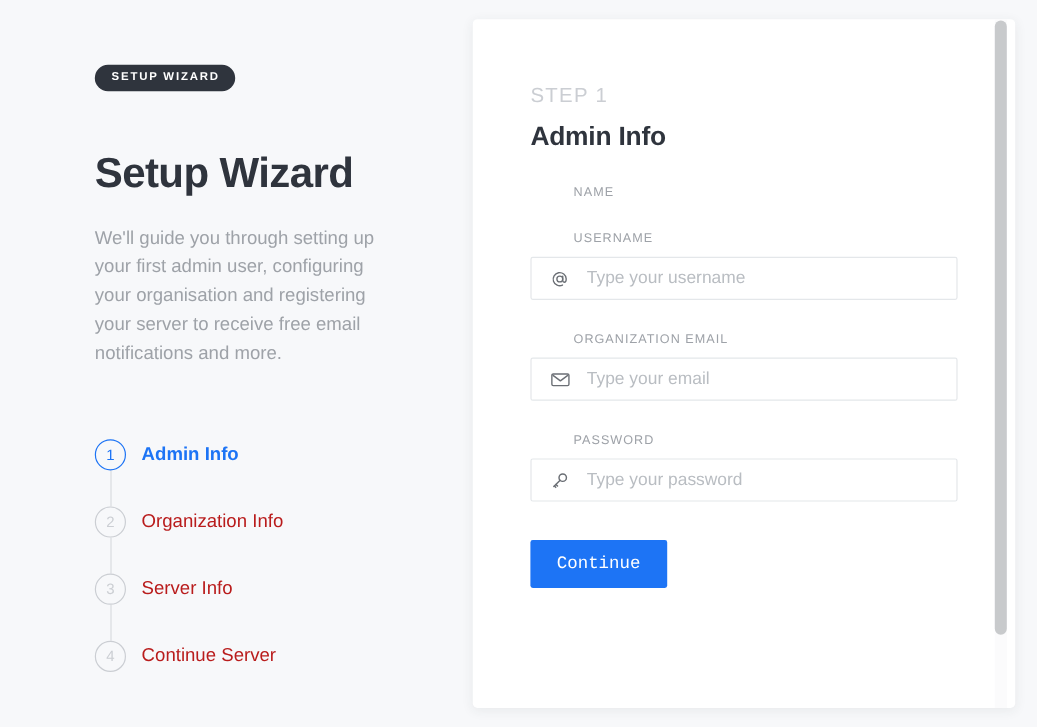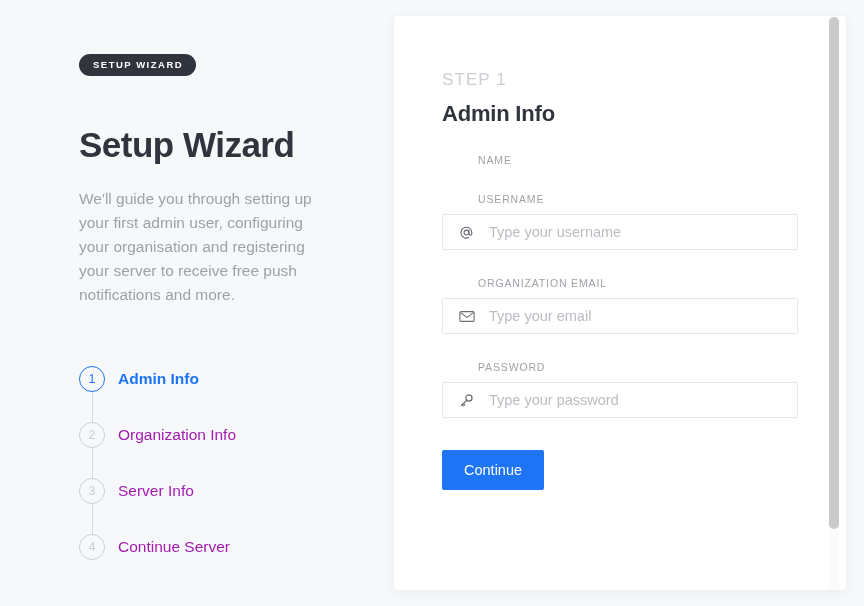--- a/index.html
+++ b/index.html
@@ -115,21 +115,21 @@
     z-index: 2;
   }
 
   .step.active .step-circle {
     border-color: #1d74f5;
     color: #1d74f5;
   }
 
   .step-label {
     font-size: 15.5px;
-    color: #a21caf;
+    color: #b91c1c;
   }
 
   .step.active .step-label {
     color: #1d74f5;
     font-weight: bold;
   }
 
   .step-connector {
     position: absolute;
     left: 13px;
@@ -225,21 +225,21 @@
   }
 
   .continue-btn {
     margin-top: 32px;
     background: #1d74f5;
     color: #ffffff;
     border: none;
     border-radius: 2px;
     height: 40px;
     padding: 0 22px;
-    font-family: Liberation Sans, sans-serif;
+    font-family: Liberation Mono, monospace;
     font-size: 14.5px;
     cursor: pointer;
     display: inline-block;
   }
 
   
   .scroll-track {
     position: absolute;
     right: 25px;
     top: 16px;
@@ -262,21 +262,21 @@
 <body>
 
 <div class="left-panel">
 
   <div class="brand-row">
     <span class="badge">SETUP WIZARD</span>
   </div>
 
   <h1 class="page-title">Setup Wizard</h1>
 
-  <p class="page-desc">We'll guide you through setting up your first admin user, configuring your organisation and registering your server to receive free push notifications and more.</p>
+  <p class="page-desc">We'll guide you through setting up your first admin user, configuring your organisation and registering your server to receive free email notifications and more.</p>
 
   <div class="stepper">
 
     <div class="step active">
       <span class="step-circle">1</span>
       <span class="step-label">Admin Info</span>
       <span class="step-connector"></span>
     </div>
 
     <div class="step">

